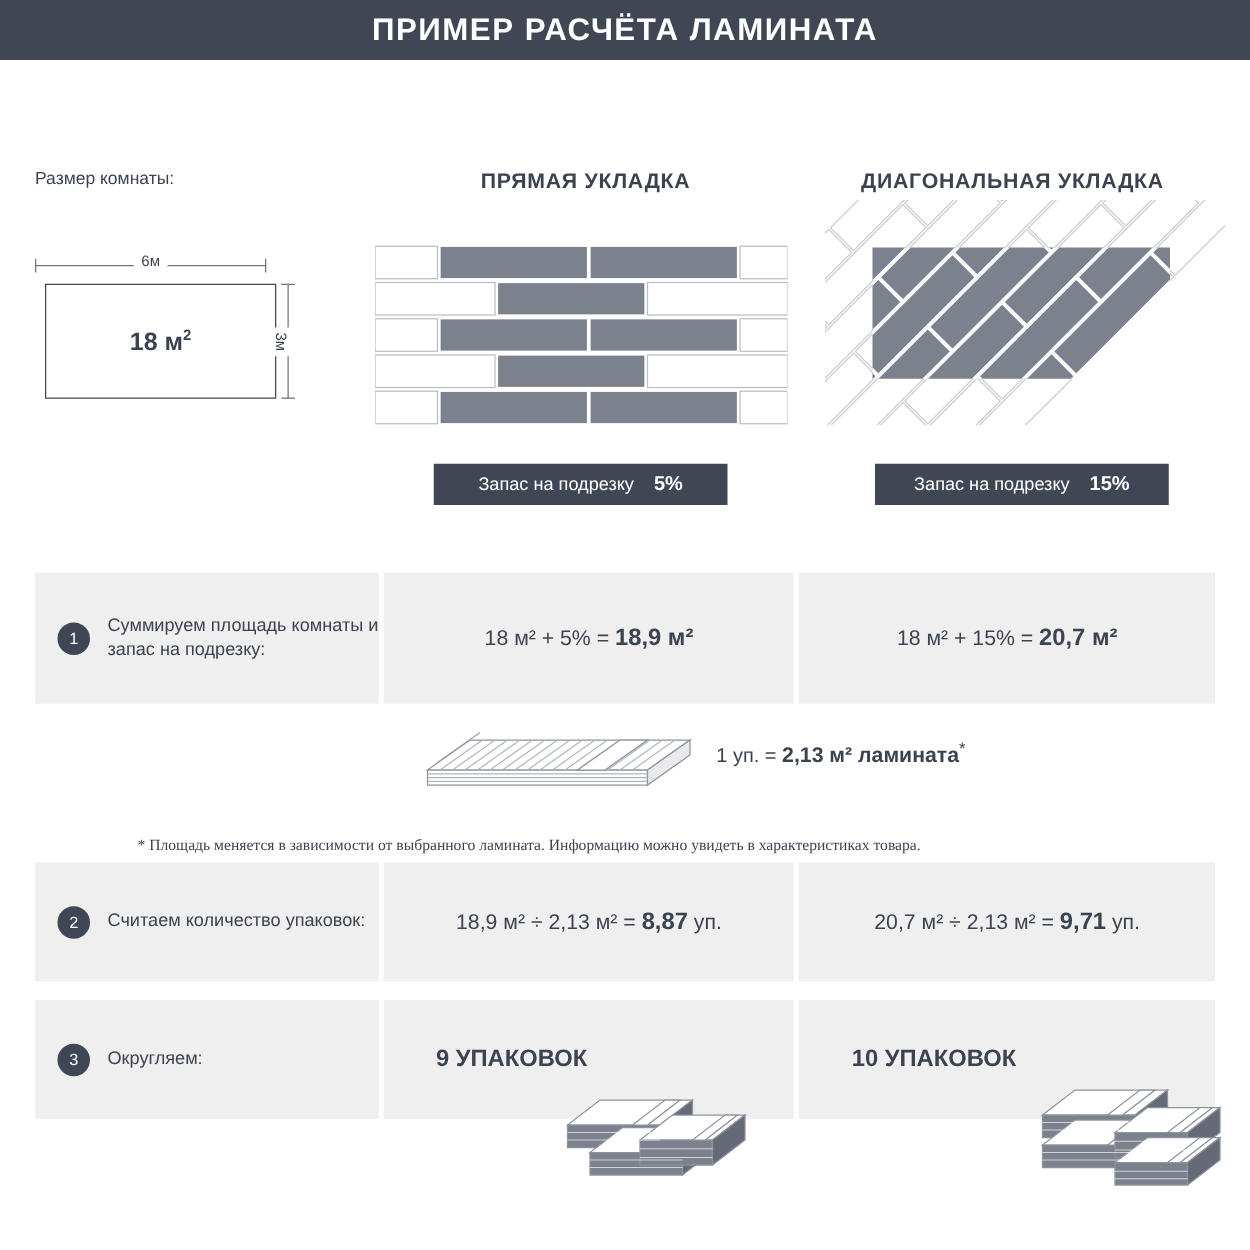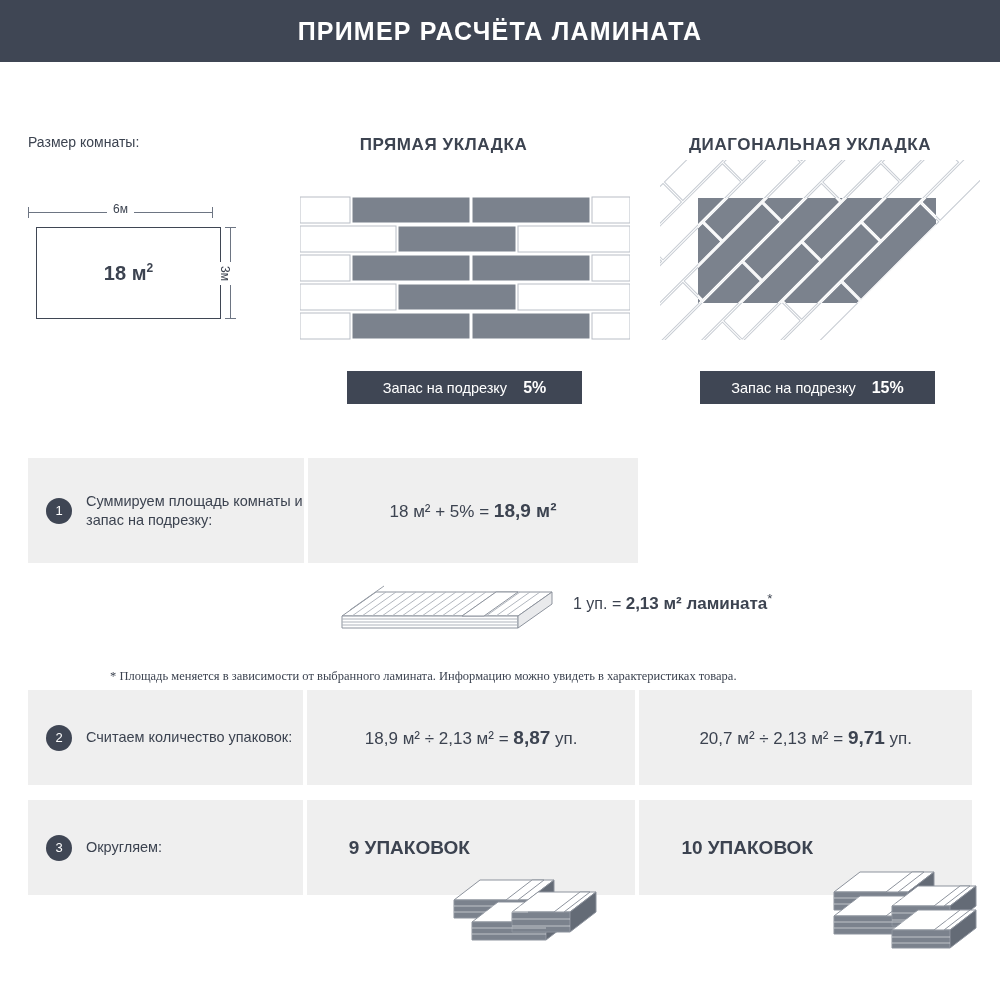--- a/index.html
+++ b/index.html
@@ -14,21 +14,21 @@
     font-family: "Liberation Sans", sans-serif;
     color: #3c4350;
     overflow: hidden;
   }
 
   
   .header {
     position: absolute;
     left: 0; top: 0;
     width: 1000px;
-    height: 62px;
+    height: 48px;
     background: #3f4654;
     display: flex;
     align-items: center;
     justify-content: center;
   }
   .header-title {
     color: #ffffff;
     font-size: 25px;
     font-weight: bold;
     letter-spacing: 1.2px;
@@ -116,21 +116,21 @@
 
   
   .col-title {
     position: absolute;
     font-size: 17px;
     font-weight: bold;
     letter-spacing: 0.6px;
     color: #3c4350;
     text-align: center;
   }
-  .col-title.straight { left: 296px; top: 135px; width: 295px; }
+  .col-title.straight { left: 321px; top: 135px; width: 295px; }
   .col-title.diagonal { left: 640px; top: 135px; width: 340px; }
 
   
   .pattern {
     position: absolute;
     overflow: visible;
   }
   .pattern.straight { left: 300px; top: 195px; }
   .pattern.diagonal { left: 660px; top: 160px; }
 
@@ -408,20 +408,25 @@
 <div class="step-row" id="step1">
   <div class="cell cell-label">
     <div class="step-num">1</div>
     <div class="step-text">Суммируем площадь комнаты и запас на подрезку:</div>
   </div>
   <div class="cell cell-val">
     <div class="formula">
       <span>18 м² + 5% = </span><b>18,9</b><b> м²</b>
     </div>
   </div>
+  <div class="cell cell-val last">
+    <div class="formula">
+      <span>18 м² + 15% = </span><b>20,7</b><b> м²</b>
+    </div>
+  </div>
 </div>
 
 <div class="pack-info">
   <svg width="215" height="62" viewBox="0 0 215 62">
 
     <g>
       <polygon points="2,44 36,20 212,20 178,44" fill="#ffffff" stroke="#8d939d" stroke-width="1"></polygon>
       <polygon points="2,44 178,44 178,56 2,56" fill="#ffffff" stroke="#8d939d" stroke-width="1"></polygon>
       <polygon points="178,44 212,20 212,32 178,56" fill="#e9eaec" stroke="#8d939d" stroke-width="1"></polygon>
 

